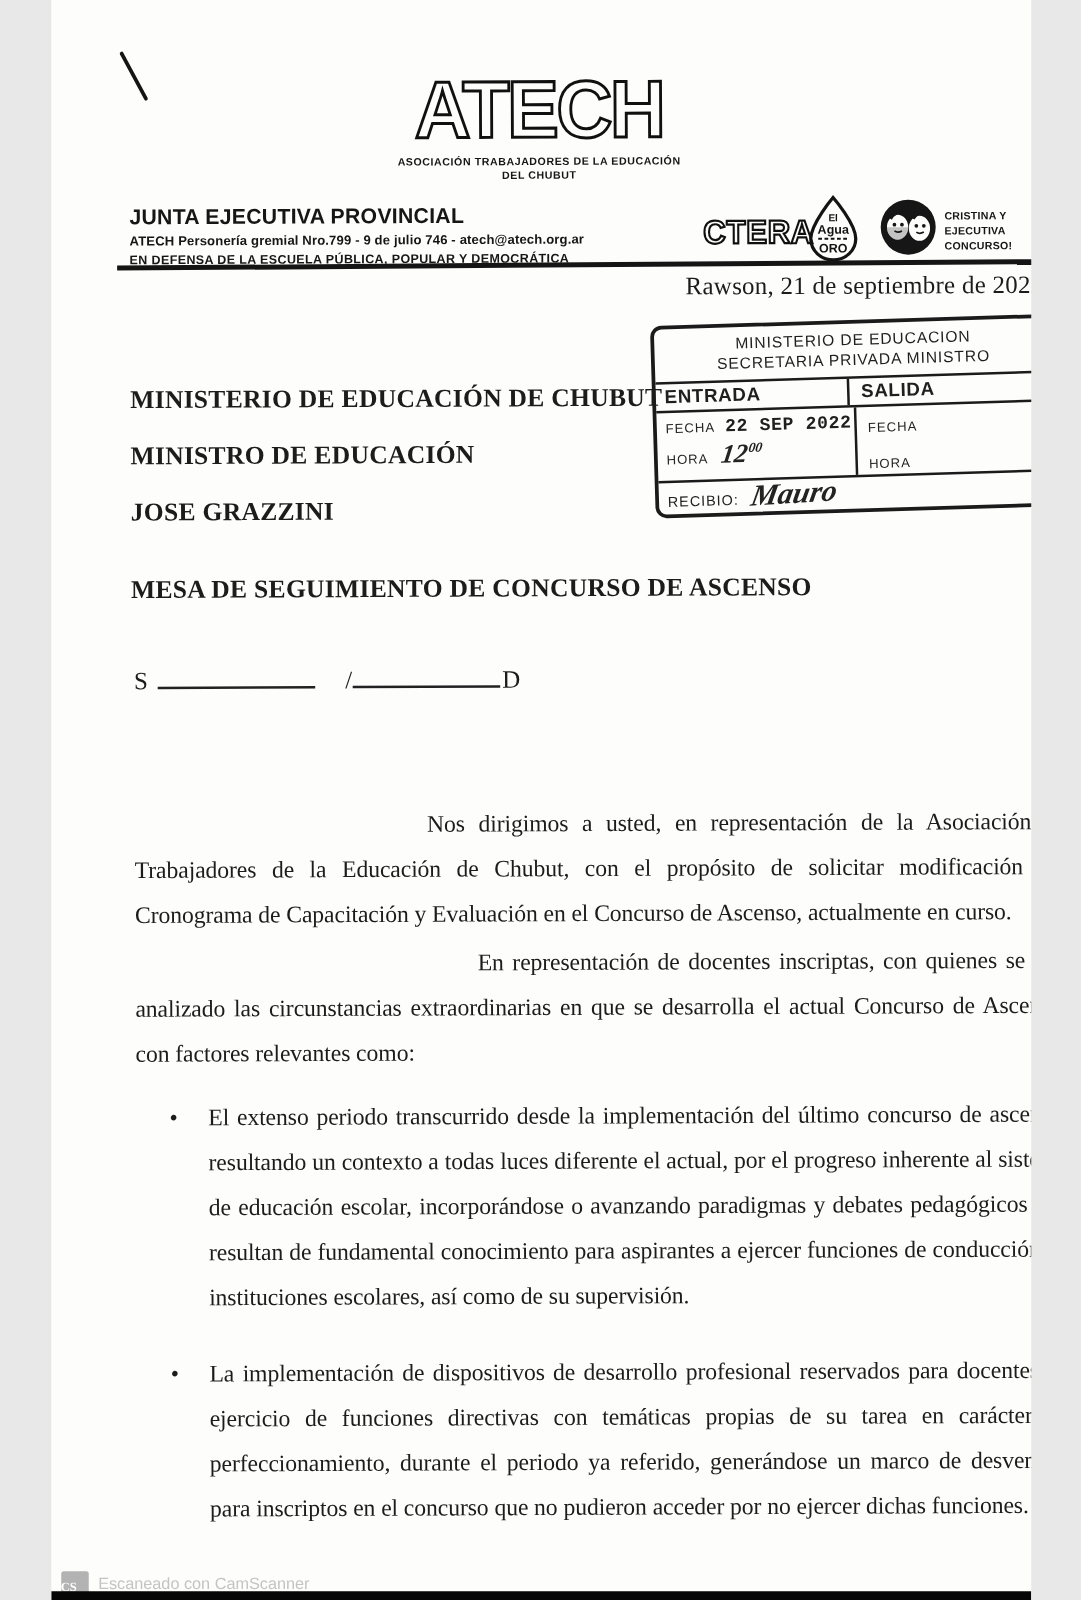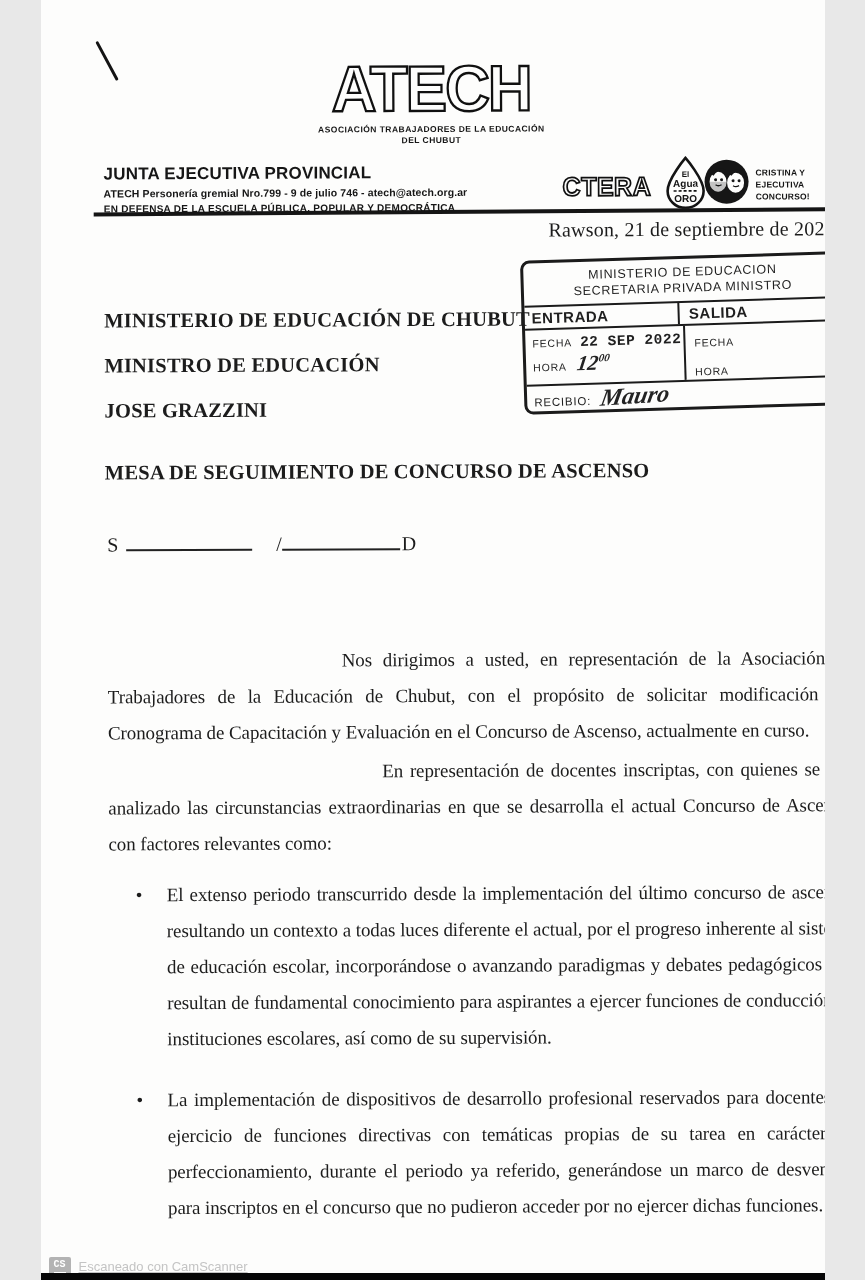--- a/index.html
+++ b/index.html
@@ -27,21 +27,21 @@
   
   .junta-block{position:absolute; left:64px; top:163px; font-family:"Liberation Sans", sans-serif; color:#161616;}
   .junta-title{font-size:17px; font-weight:800; letter-spacing:0.2px;}
   .junta-line2{font-size:10.5px; font-weight:700; margin-top:3px; letter-spacing:0.1px;}
   .junta-line3{font-size:10px; font-weight:800; margin-top:4px; letter-spacing:0.3px;}
 
   
   .ctera{position:absolute; left:523px; top:173px; font-family:"Liberation Sans", sans-serif;
     font-weight:800; font-size:25px; letter-spacing:0.5px; color:transparent;
     -webkit-text-stroke:1.7px #101010; transform:scaleY(1.05);}
-  .drop-logo{position:absolute; left:620px; top:156px;}
+  .drop-logo{position:absolute; left:601px; top:156px;}
   .faces-logo{position:absolute; left:663px; top:159px;}
   .presentes{position:absolute; left:716px; top:169px; font-family:"Liberation Sans", sans-serif;
     font-size:8.5px; font-weight:800; line-height:1.4; color:#151515; letter-spacing:0.2px;}
 
   .header-rule{position:absolute; left:54px; top:210px; width:760px; height:3.5px;
     background:#151515; transform:rotate(-0.15deg);}
 
   .date-line{position:absolute; left:470px; top:219px; width:325px; text-align:right;
     font-size:20px; letter-spacing:0.2px;}
 
@@ -88,24 +88,24 @@
   .p1{text-indent:234px;}
   .p2{text-indent:274px; margin-top:3px !important;}
   ul.bullets{list-style:none; margin:14px 0 0 0; padding:0;}
   ul.bullets li{position:relative; padding-left:58px;}
   ul.bullets li + li{margin-top:25px;}
   .bullet-dot{position:absolute; left:27px; top:0; font-size:19px;}
 
   
   .cam-footer{position:absolute; left:8px; top:1257px; display:flex; gap:8px; align-items:center;}
   .cs-badge{width:22px; height:19px; background:#b3b3b3; color:#fff; border-radius:2px;
-    font-family:Liberation Mono, monospace; font-weight:700; font-size:10px;
-    display:flex; flex-direction:column; align-items:center; justify-content:center; line-height:1;}
+    font-family:Liberation Serif, serif; font-weight:700; font-size:10px;
+    display:flex; flex-direction:row; align-items:flex-end; justify-content:center; line-height:1;}
   .cs-badge .cs-bar{width:12px; height:2px; background:#fff; margin-top:2px;}
-  .cam-text{font-family:"Liberation Sans", sans-serif; font-size:13px; color:#c4c4c4;text-decoration:underline;}
+  .cam-text{font-family:"Liberation Sans", sans-serif; font-size:13px; color:#c4c4c4;}
 
   .bottom-bar{position:absolute; left:0; bottom:0; width:100%; height:7px; background:#060606;}
 </style>
 </head>
 <body>
 
 <div class="page">
   <div class="scan">
 
     <div class="pen-mark"></div>

